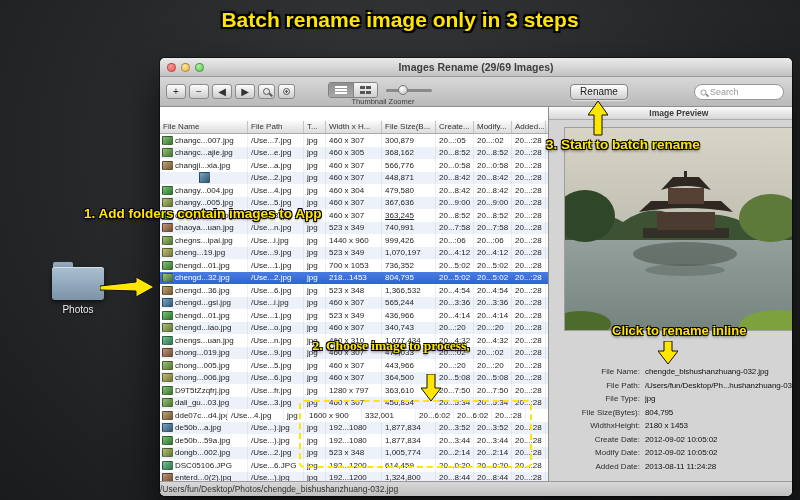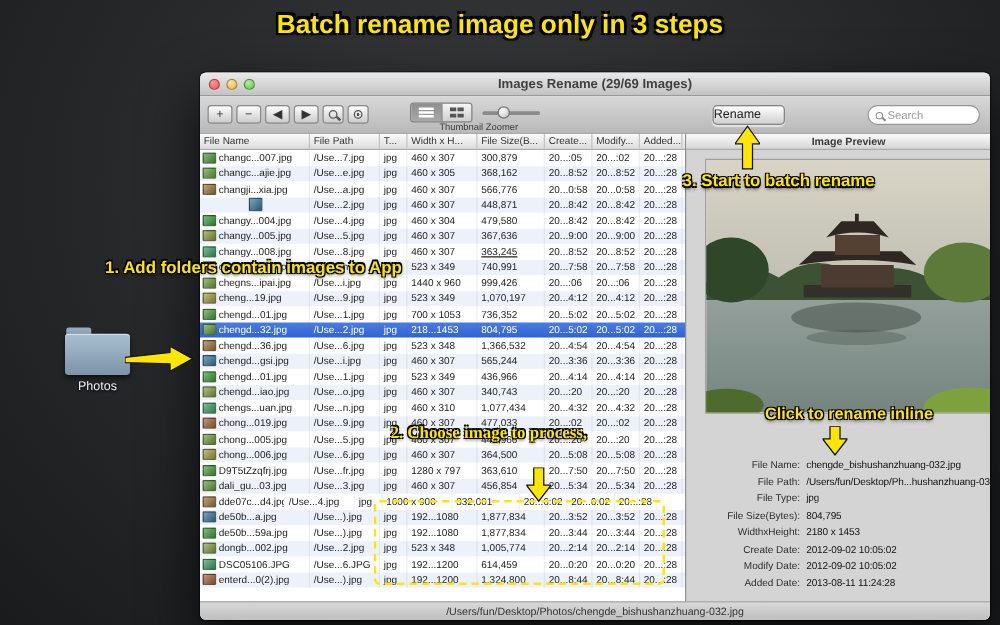--- a/index.html
+++ b/index.html
@@ -68,31 +68,31 @@
   .icon-lines i { display:block; width:12px; height:1.5px; background:#fff; }
   .seg-btn:not(.active) .icon-lines i { background:#555; }
   .icon-grid { display:grid; grid-template-columns:5px 5px; gap:1.5px; }
   .icon-grid i { display:block; width:5px; height:3.5px; background:#555; }
   .zoom-slider { width:46px; height:3px; margin-left:8px; background:#8a8a8a; border-radius:2px; position:relative; }
   .zoom-knob { position:absolute; left:12px; top:-3.5px; width:10px; height:10px; border-radius:50%;
                background:radial-gradient(circle at 35% 30%, #fff, #bdbdbd); border:1px solid #777; }
   .zoom-caption { position:absolute; left:158px; top:20px; width:130px; text-align:center;
                   font-size:7.5px; color:#3c3c3c; }
   .rename-btn { position:absolute; left:410px; top:7px; width:58px; height:16px;
-                border:1px solid #848484; border-radius:4px; text-align:left; line-height:14px;
+                border:1px solid #848484; border-radius:4px; text-align:center; line-height:14px;
                 font-size:10px; color:#222; background:linear-gradient(#ffffff,#cfcfcf);
                 box-shadow:0 1px 1px rgba(255,255,255,.6); }
   .search { position:absolute; left:534px; top:7px; width:90px; height:16px; border-radius:9px;
             background:#fff; border:1px solid #979797; display:flex; align-items:center; padding:0 5px; gap:3px; }
   .search .mini-loupe { border-color:#8a8a8a; transform:scale(.85); }
   .search .mini-loupe::after { background:#8a8a8a; }
   .search-text { font-size:9px; color:#9a9a9a; }
 
   .content { flex:1; display:flex; min-height:0; }
-  .table-pane { width:388px; flex:0 0 388px; display:flex; flex-direction:column; background:#fff; }
+  .table-pane { width:388px; flex:0 0 388px; display:flex; flex-direction:column; background:#fff;margin-top:14px; }
   .thead { height:13px; flex:0 0 13px; display:flex; background:linear-gradient(#fbfbfb,#dcdcdc);
            border-bottom:1px solid #ababab; }
   .th { font-size:8px; color:#333; padding:1px 0 0 3px; border-right:1px solid #c4c4c4;
         white-space:nowrap; overflow:hidden; }
   .tbody { flex:1; overflow:hidden; }
   .trow { display:flex; height:12.5px; align-items:center; font-size:8px; color:#222; }
   .trow.stripe { background:#edf2fa; }
   .trow.selected { background:linear-gradient(#4a7de0,#2f63d4); color:#fff; }
   .td { padding-left:3px; white-space:nowrap; overflow:hidden;
         border-right:1px solid rgba(90,110,140,.10); height:100%; display:flex; align-items:center; }
@@ -104,21 +104,21 @@
   .preview-header { height:13px; flex:0 0 13px; text-align:center; font-size:8.5px; font-weight:bold;
                     color:#3a3a3a; line-height:13px; background:linear-gradient(#fbfbfb,#d6d6d6);
                     border-bottom:1px solid #ababab; }
   .preview-img { margin:8px auto 0; width:228px; height:202px; box-shadow:0 0 0 1px rgba(0,0,0,.25); }
   .fields { margin-top:35px; }
   .field { display:flex; height:13.5px; align-items:center; }
   .flabel { width:96px; flex:0 0 96px; text-align:right; padding-right:5px; font-size:8px; color:#2d2d2d; }
   .fvalue { font-size:8px; color:#111; white-space:nowrap; overflow:hidden; letter-spacing:-0.1px; }
 
   .statusbar { height:15px; flex:0 0 15px; background:linear-gradient(#d8d8d8,#bfbfbf);
-               border-top:1px solid #999; text-align:center; font-size:8.5px; color:#333; line-height:14px; }
+               border-top:1px solid #999; text-align:left; font-size:8.5px; color:#333; line-height:14px; }
 </style>
 </head>
 <body>
 
 <div class="banner">Batch rename image only in 3 steps</div>
 
 <div class="folder">
   <div class="folder-tab"></div>
   <div class="folder-body"></div>
   <div class="folder-label">Photos</div>

